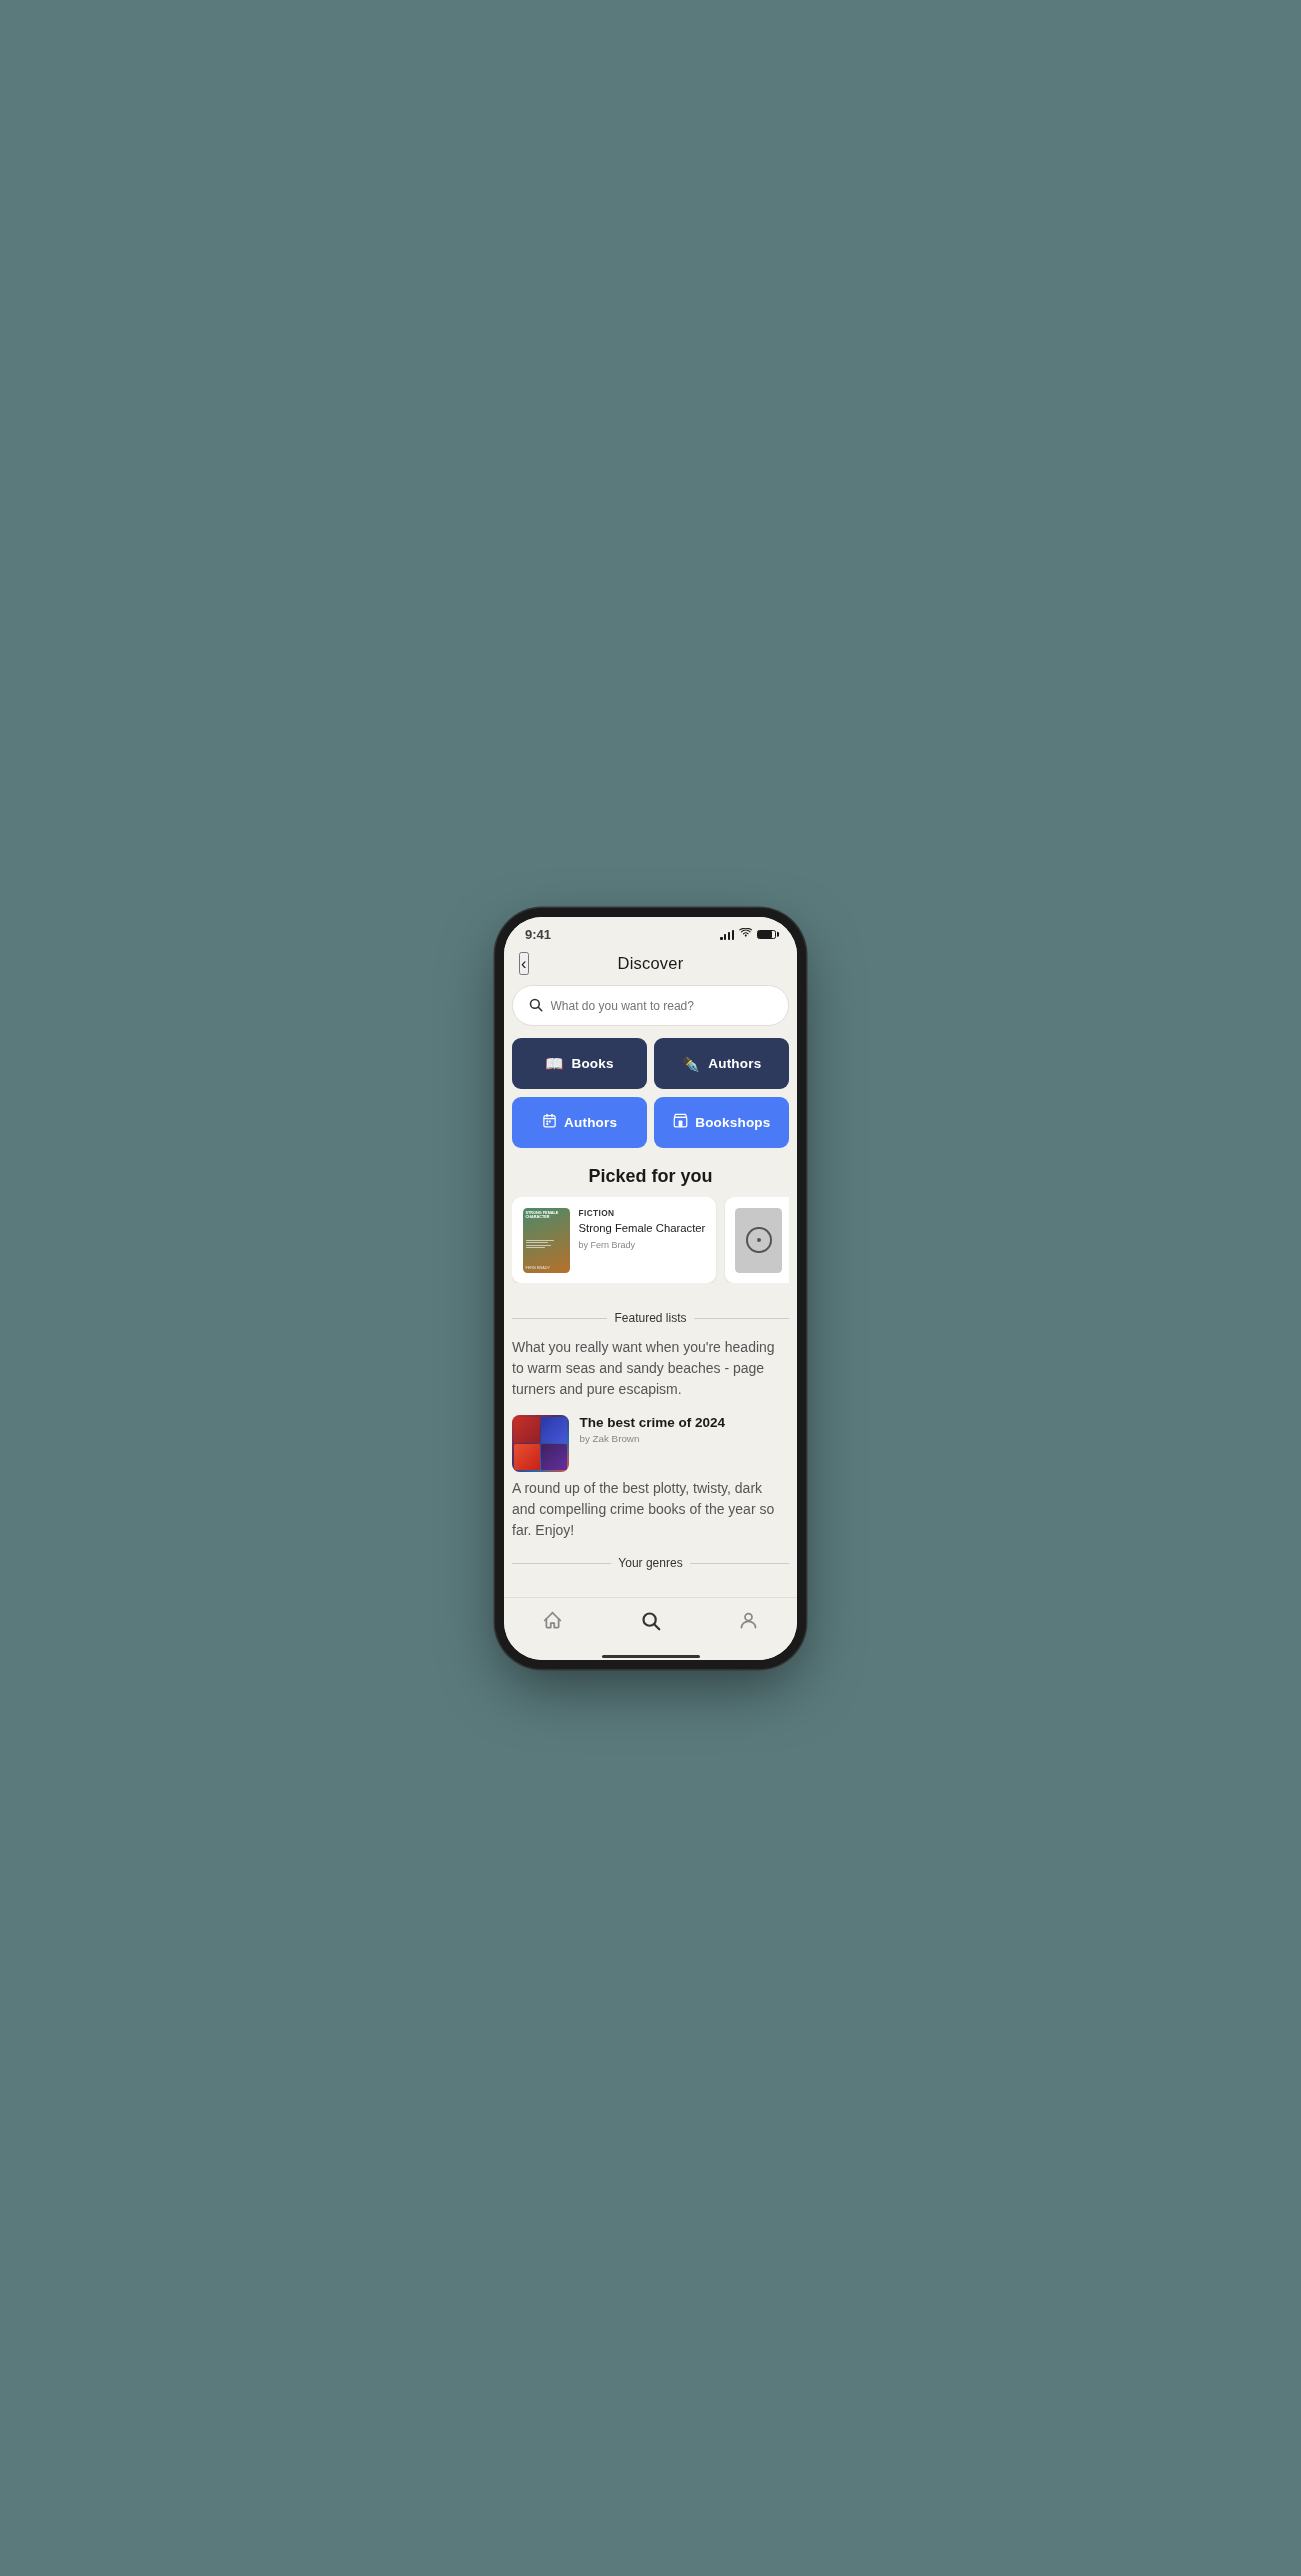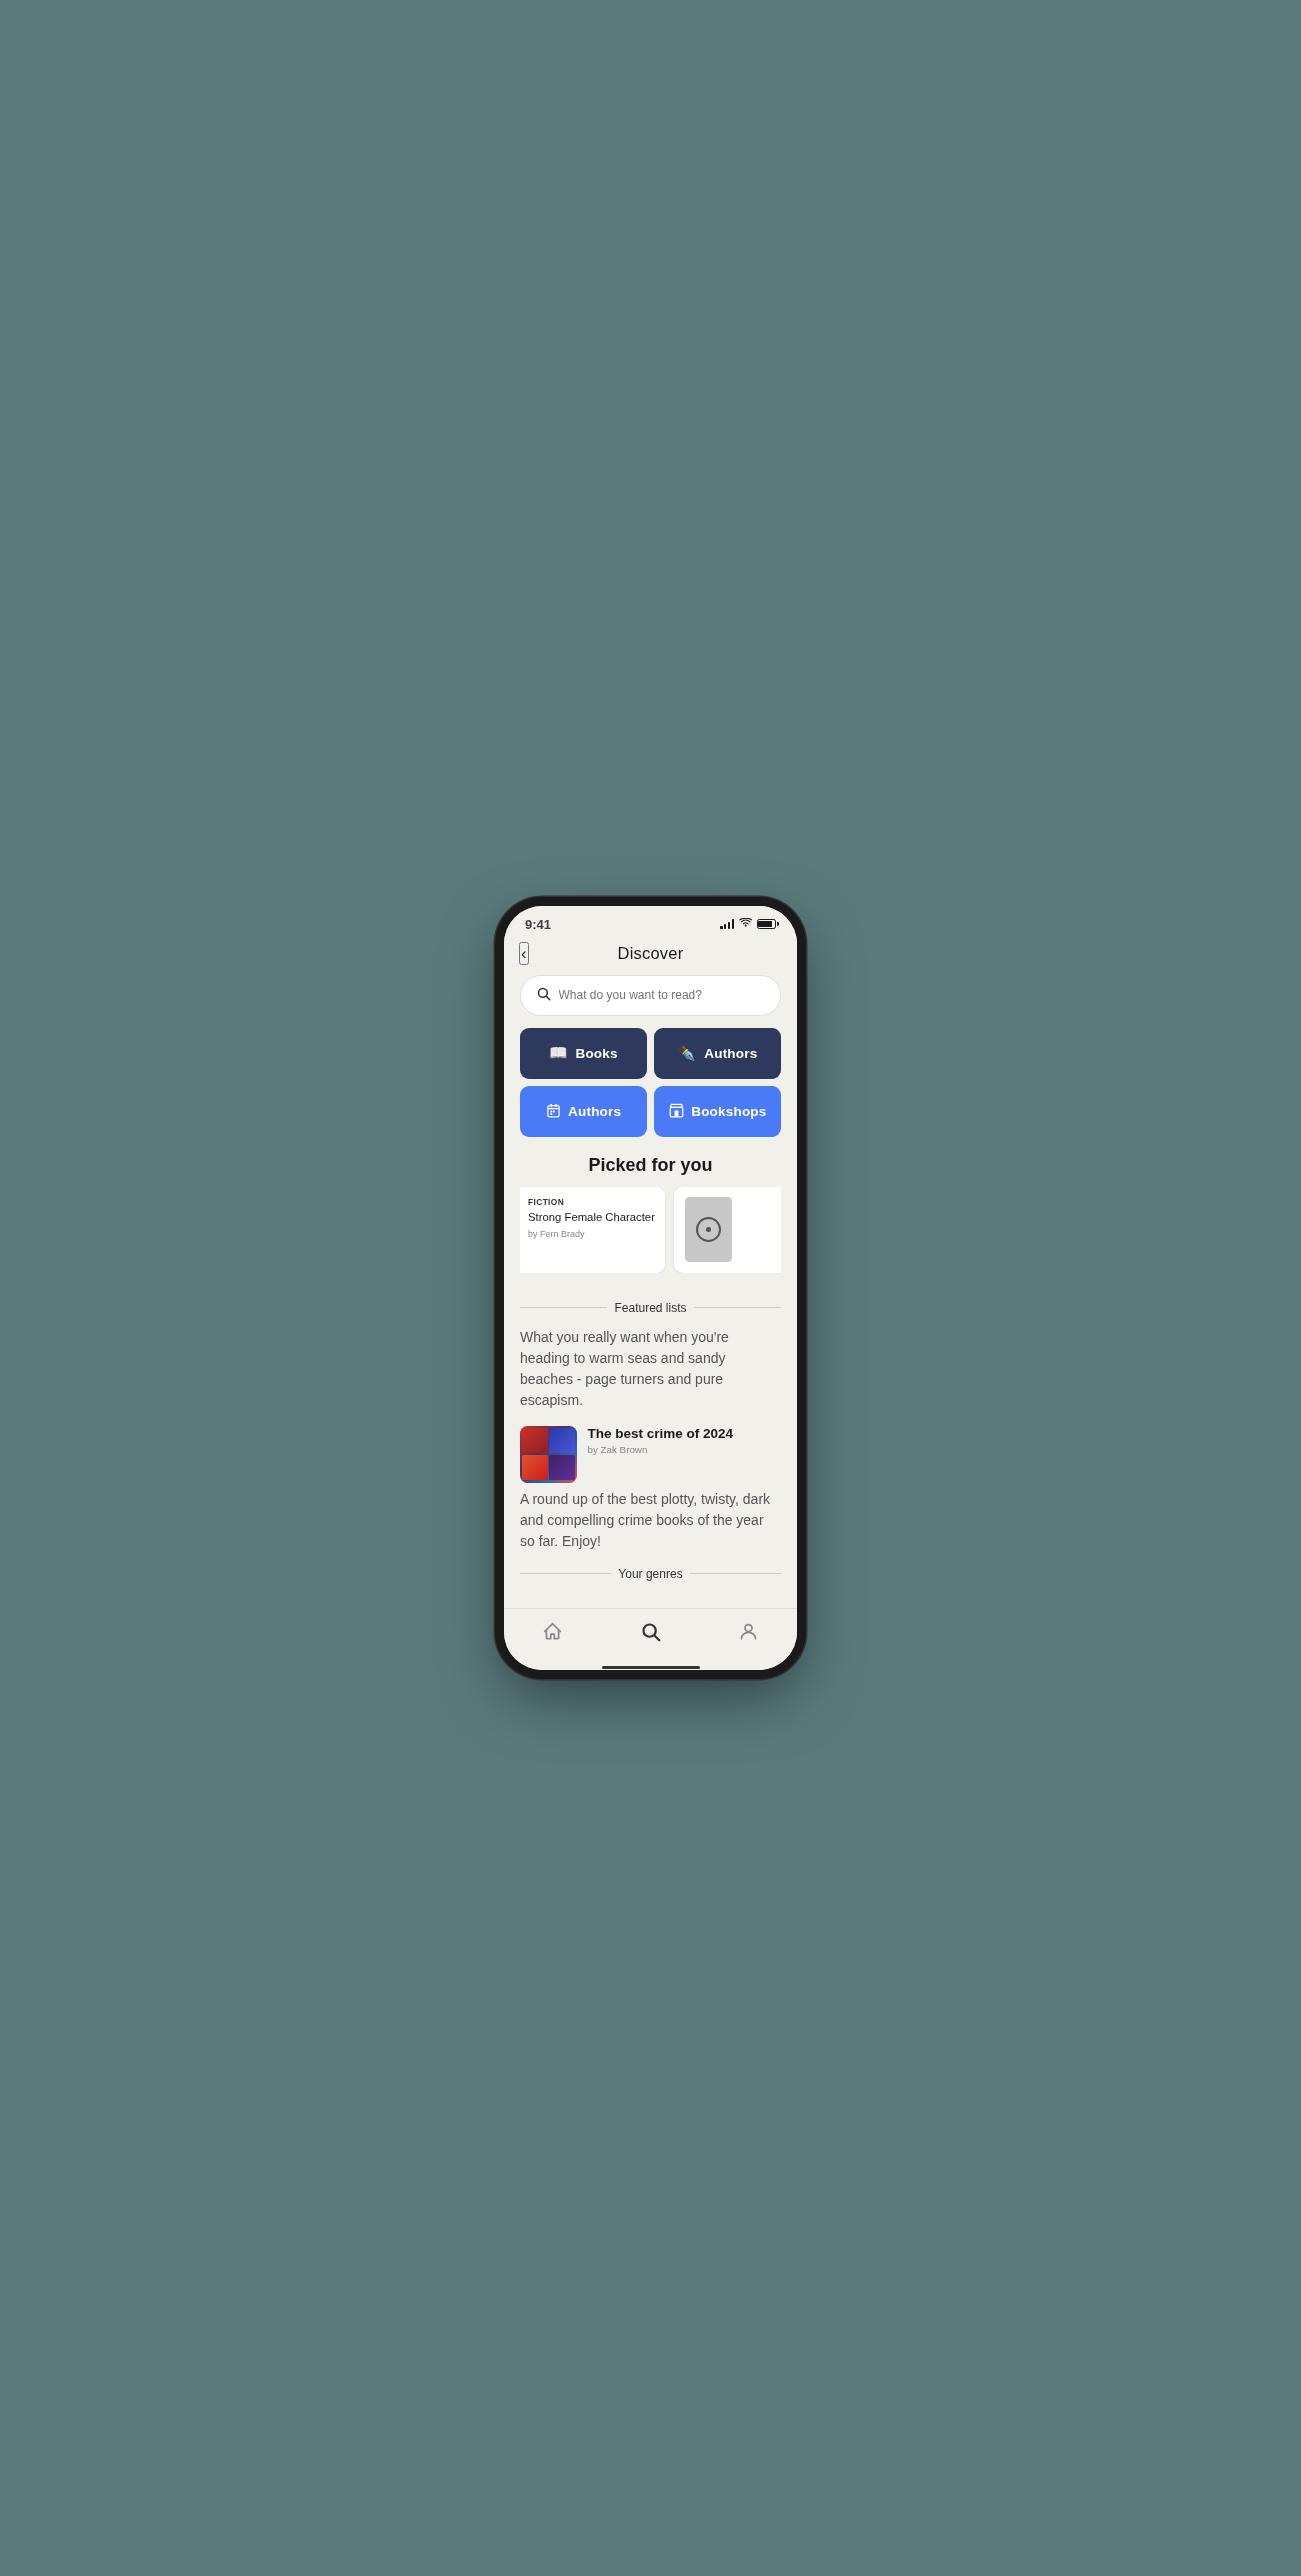--- a/index.html
+++ b/index.html
@@ -122,21 +122,21 @@
       font-size: 16.5px;
       font-weight: 500;
       color: #1a1a1a;
       letter-spacing: 0.2px;
     }
 
     
     .content {
       flex: 1;
       overflow-y: auto;
-      padding: 0 16px;
+      padding: 0 8px;
       background: #f2f0eb;
     }
 
     
     .search-bar {
       display: flex;
       align-items: center;
       background: white;
       border-radius: 38px;
       padding: 10.5px 15px;
@@ -203,21 +203,20 @@
       margin-bottom: 10.5px;
     }
 
     
     .picked-scroll {
       display: flex;
       gap: 9px;
       overflow-x: auto;
       margin-bottom: 28px;
       scrollbar-width: none;
-      justify-content: center;
     }
 
     .picked-scroll::-webkit-scrollbar { display: none; }
 
     .picked-card {
       background: white;
       border-radius: 9px;
       padding: 10.5px;
       display: flex;
       align-items: flex-start;

